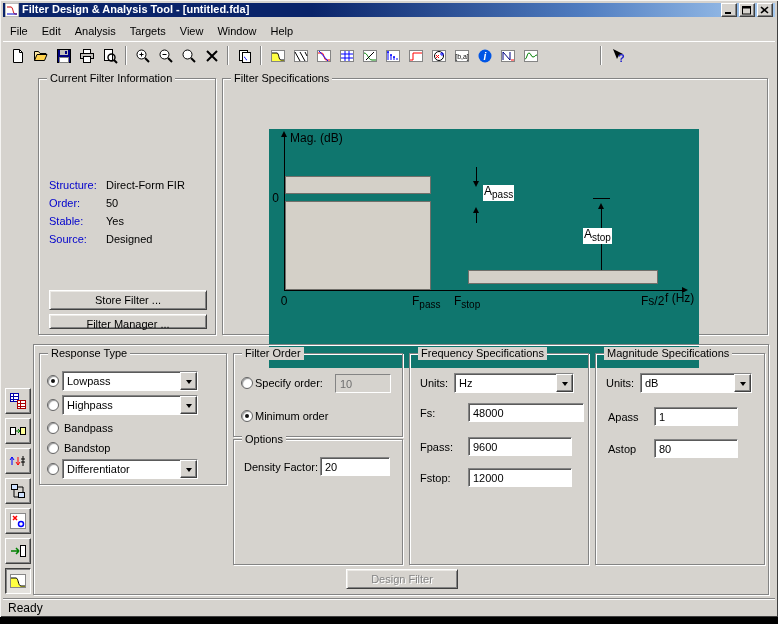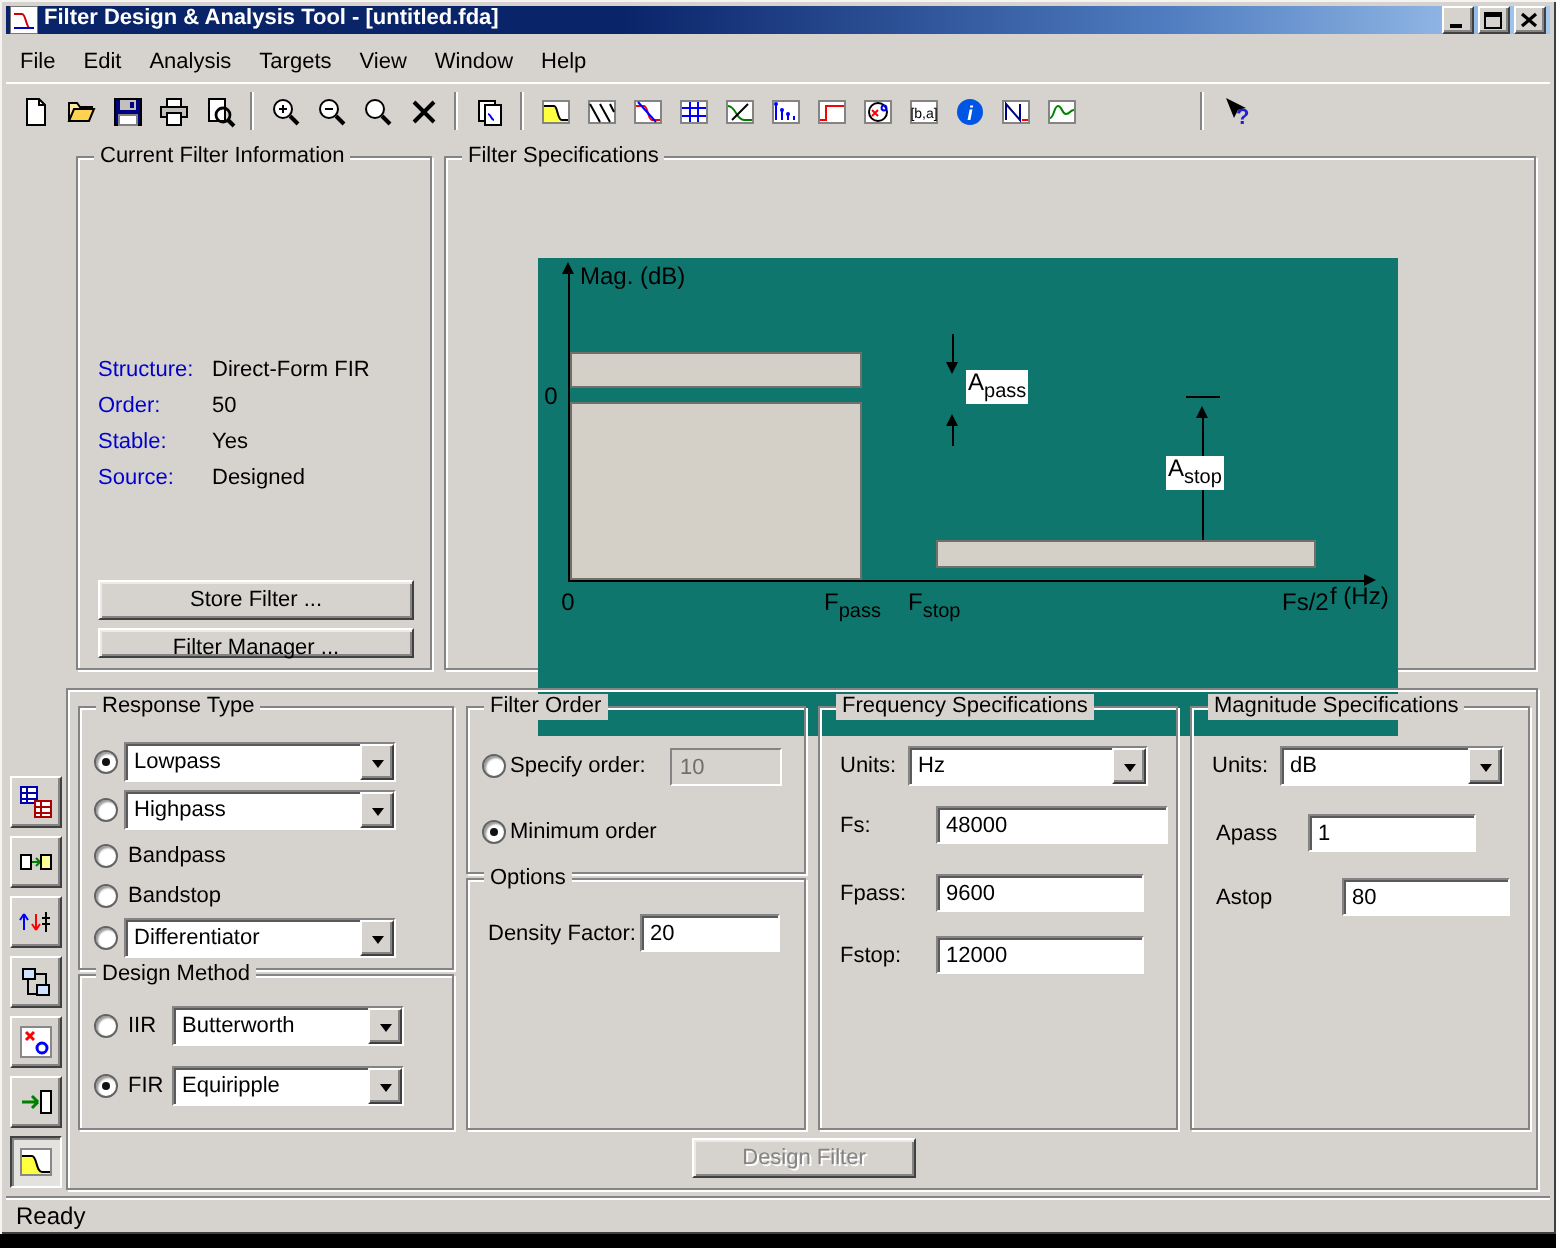--- a/index.html
+++ b/index.html
@@ -361,35 +361,20 @@
       <span class="lbl" style="left:24px;top:68px">Bandpass</span>
       <span class="r" style="left:7px;top:88px"></span>
       <span class="lbl" style="left:24px;top:88px">Bandstop</span>
       <span class="r" style="left:7px;top:109px"></span>
       <div class="cb" style="left:22px;top:105px;width:136px">
           <span class="v">Differentiator</span>
           <span class="d"></span>
         </div>
     </div>
 
-    <div class="g" style="left:5px;top:142px;width:188px;height:78px">
-      <span class="lg">Design Method</span>
-      <span class="r" style="left:7px;top:19px"></span>
-      <span class="lbl" style="left:24px;top:19px">IIR</span>
-      <div class="cb" style="left:46px;top:15px;width:116px">
-          <span class="v">Butterworth</span>
-          <span class="d"></span>
-        </div>
-      <span class="r checked" style="left:7px;top:49px"></span>
-      <span class="lbl" style="left:24px;top:49px">FIR</span>
-      <div class="cb" style="left:46px;top:45px;width:116px">
-          <span class="v">Equiripple</span>
-          <span class="d"></span>
-        </div>
-    </div>
 
     <div class="g" style="left:199px;top:8px;width:170px;height:84px">
       <span class="lg">Filter Order</span>
       <span class="r" style="left:7px;top:23px"></span>
       <span class="lbl" style="left:21px;top:23px">Specify order:</span>
       <input class="ti dis" style="left: 101px; top: 20px; width: 56px;" readonly="" value="10">
       <span class="r checked" style="left:7px;top:56px"></span>
       <span class="lbl" style="left:21px;top:56px">Minimum order</span>
     </div>
 
@@ -417,21 +402,21 @@
     <div class="g" style="left:561px;top:8px;width:170px;height:212px">
       <span class="lg">Magnitude Specifications</span>
       <span class="lbl" style="left:10px;top:23px">Units:</span>
       <div class="cb" style="left:44px;top:19px;width:112px">
           <span class="v">dB</span>
           <span class="d"></span>
         </div>
       <span class="lbl" style="left:12px;top:57px">Apass</span>
       <input class="ti" style="left: 58px; top: 53px; width: 84px;" value="1">
       <span class="lbl" style="left:12px;top:89px">Astop</span>
-      <input class="ti" style="left: 58px; top: 85px; width: 84px; margin-left: 17px;" value="80">
+      <input class="ti" style="left: 58px; top: 85px; width: 84px;" value="80">
     </div>
 
     <div class="b dis" style="left:312px;top:224px;width:112px;height:20px;line-height:18px">Design Filter</div>
   </div>
 
   <div class="statusbar"><span>Ready</span></div>
 </div>
 
 <div class="bstrip"></div>
 

